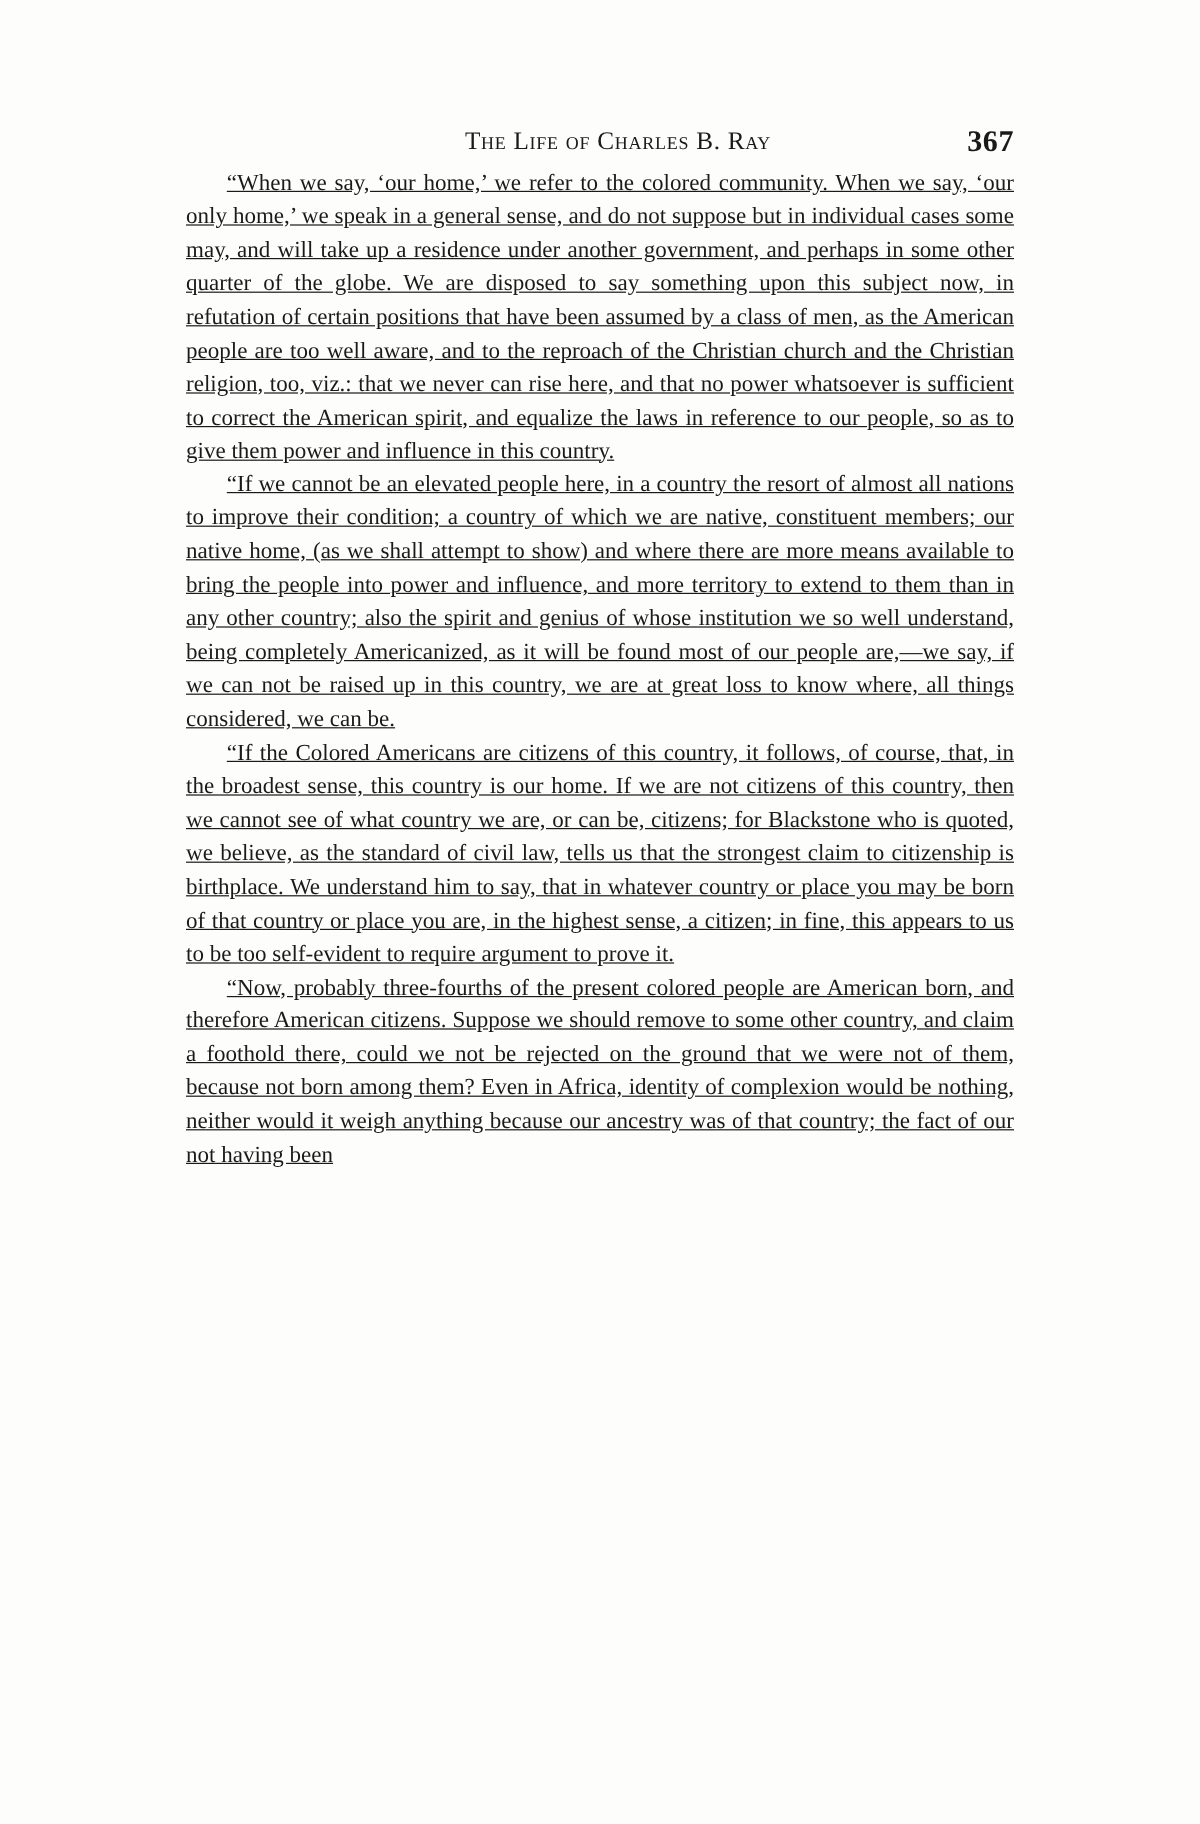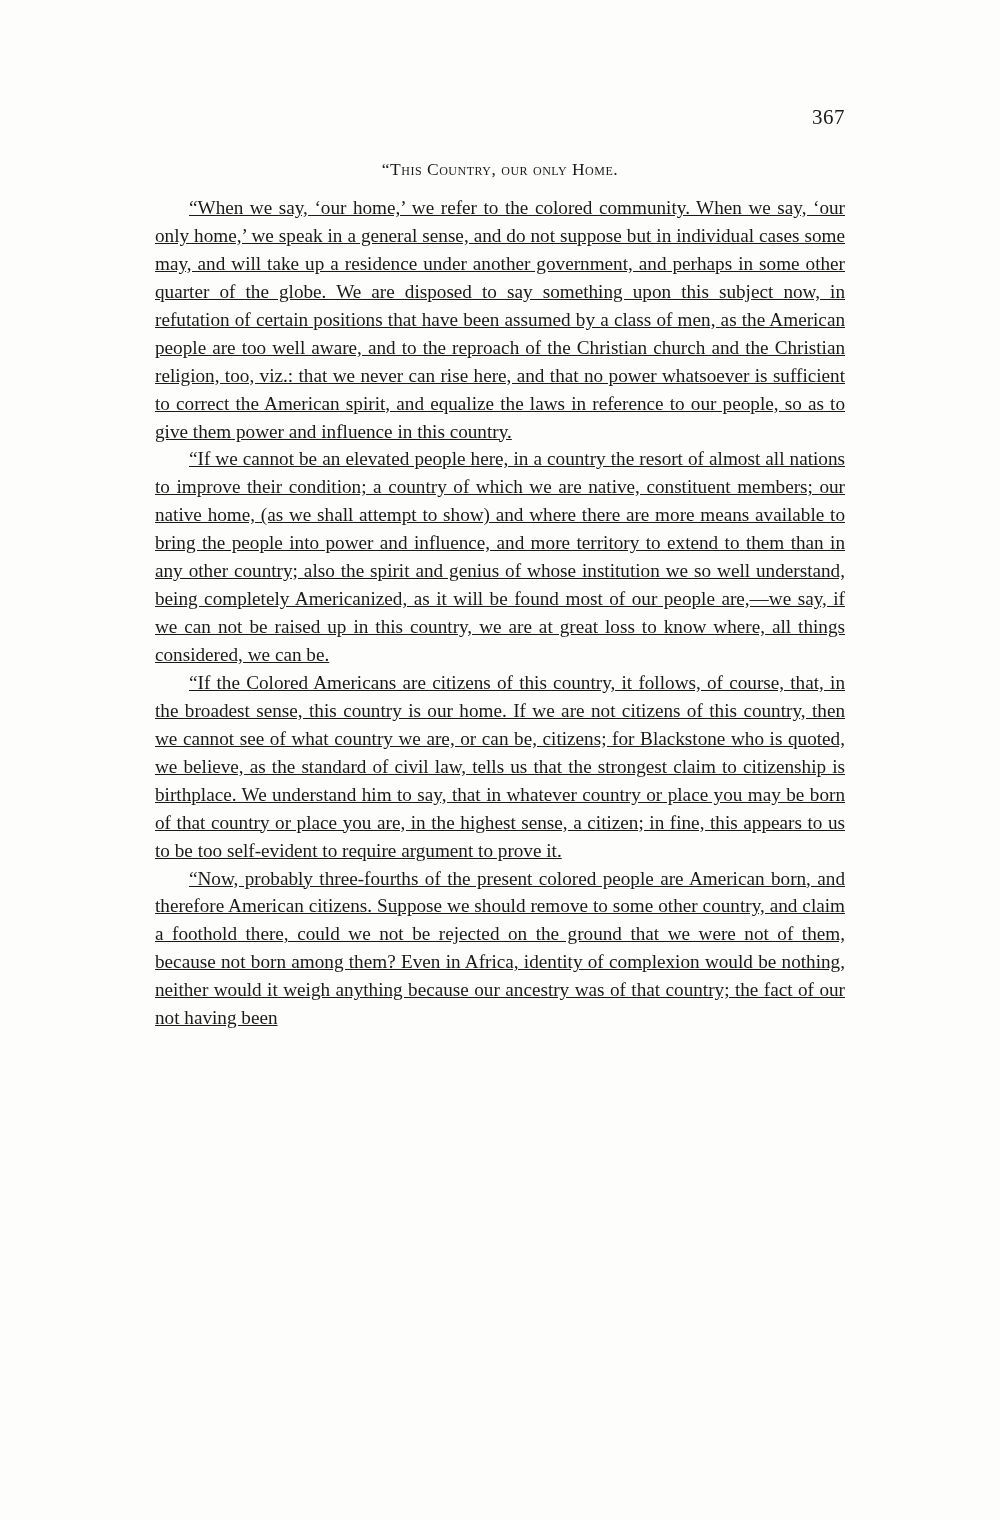--- a/index.html
+++ b/index.html
@@ -39,22 +39,22 @@
     font-size: 21px;
     letter-spacing: 0.6px;
     margin: 0 auto;
     white-space: nowrap;
     padding-left: 30px;
   }
   .folio {
     position: absolute;
     right: 0;
     top: 0;
-    font-size: 21px;
-    font-weight: normal;
+    font-size: 25px;
+    font-weight: bold;
     letter-spacing: 0.5px;
   }
   .section-head {
     text-align: center;
     font-variant: small-caps;
     font-size: 17.5px;
     letter-spacing: 0.5px;
     margin-top: 20px;
     margin-bottom: 14px;
   }
@@ -72,24 +72,24 @@
     margin-top: 0px;
   }
 </style>
 </head>
 <body>
 
 <div class="page">
   <div class="content">
 
     <div class="running-head">
+      <div class="running-title">The Life of Charles B. Ray</div>
       <div class="folio">367</div>
     </div>
 
-    <div class="section-head">“This Country, our only Home.</div>
 
     <p class="body-par">“When we say, ‘our home,’ we refer to the colored community. When we say, ‘our only home,’ we speak in a general sense, and do not suppose but in individual cases some may, and will take up a residence under another government, and perhaps in some other quarter of the globe. We are disposed to say something upon this subject now, in refutation of certain positions that have been assumed by a class of men, as the American people are too well aware, and to the reproach of the Christian church and the Christian religion, too, viz.: that we never can rise here, and that no power whatsoever is sufficient to correct the American spirit, and equalize the laws in reference to our people, so as to give them power and influence in this country.</p>
     <p class="body-par">“If we cannot be an elevated people here, in a country the resort of almost all nations to improve their condition; a country of which we are native, constituent members; our native home, (as we shall attempt to show) and where there are more means available to bring the people into power and influence, and more territory to extend to them than in any other country; also the spirit and genius of whose institution we so well understand, being completely Americanized, as it will be found most of our people are,—we say, if we can not be raised up in this country, we are at great loss to know where, all things considered, we can be.</p>
     <p class="body-par">“If the Colored Americans are citizens of this country, it follows, of course, that, in the broadest sense, this country is our home. If we are not citizens of this country, then we cannot see of what country we are, or can be, citizens; for Blackstone who is quoted, we believe, as the standard of civil law, tells us that the strongest claim to citizenship is birthplace. We understand him to say, that in whatever country or place you may be born of that country or place you are, in the highest sense, a citizen; in fine, this appears to us to be too self-evident to require argument to prove it.</p>
     <p class="body-par">“Now, probably three-fourths of the present colored people are American born, and therefore American citizens. Suppose we should remove to some other country, and claim a foothold there, could we not be rejected on the ground that we were not of them, because not born among them? Even in Africa, identity of complexion would be nothing, neither would it weigh anything because our ancestry was of that country; the fact of our not having been</p>
 
   </div>
 </div>
 
 </body></html>

